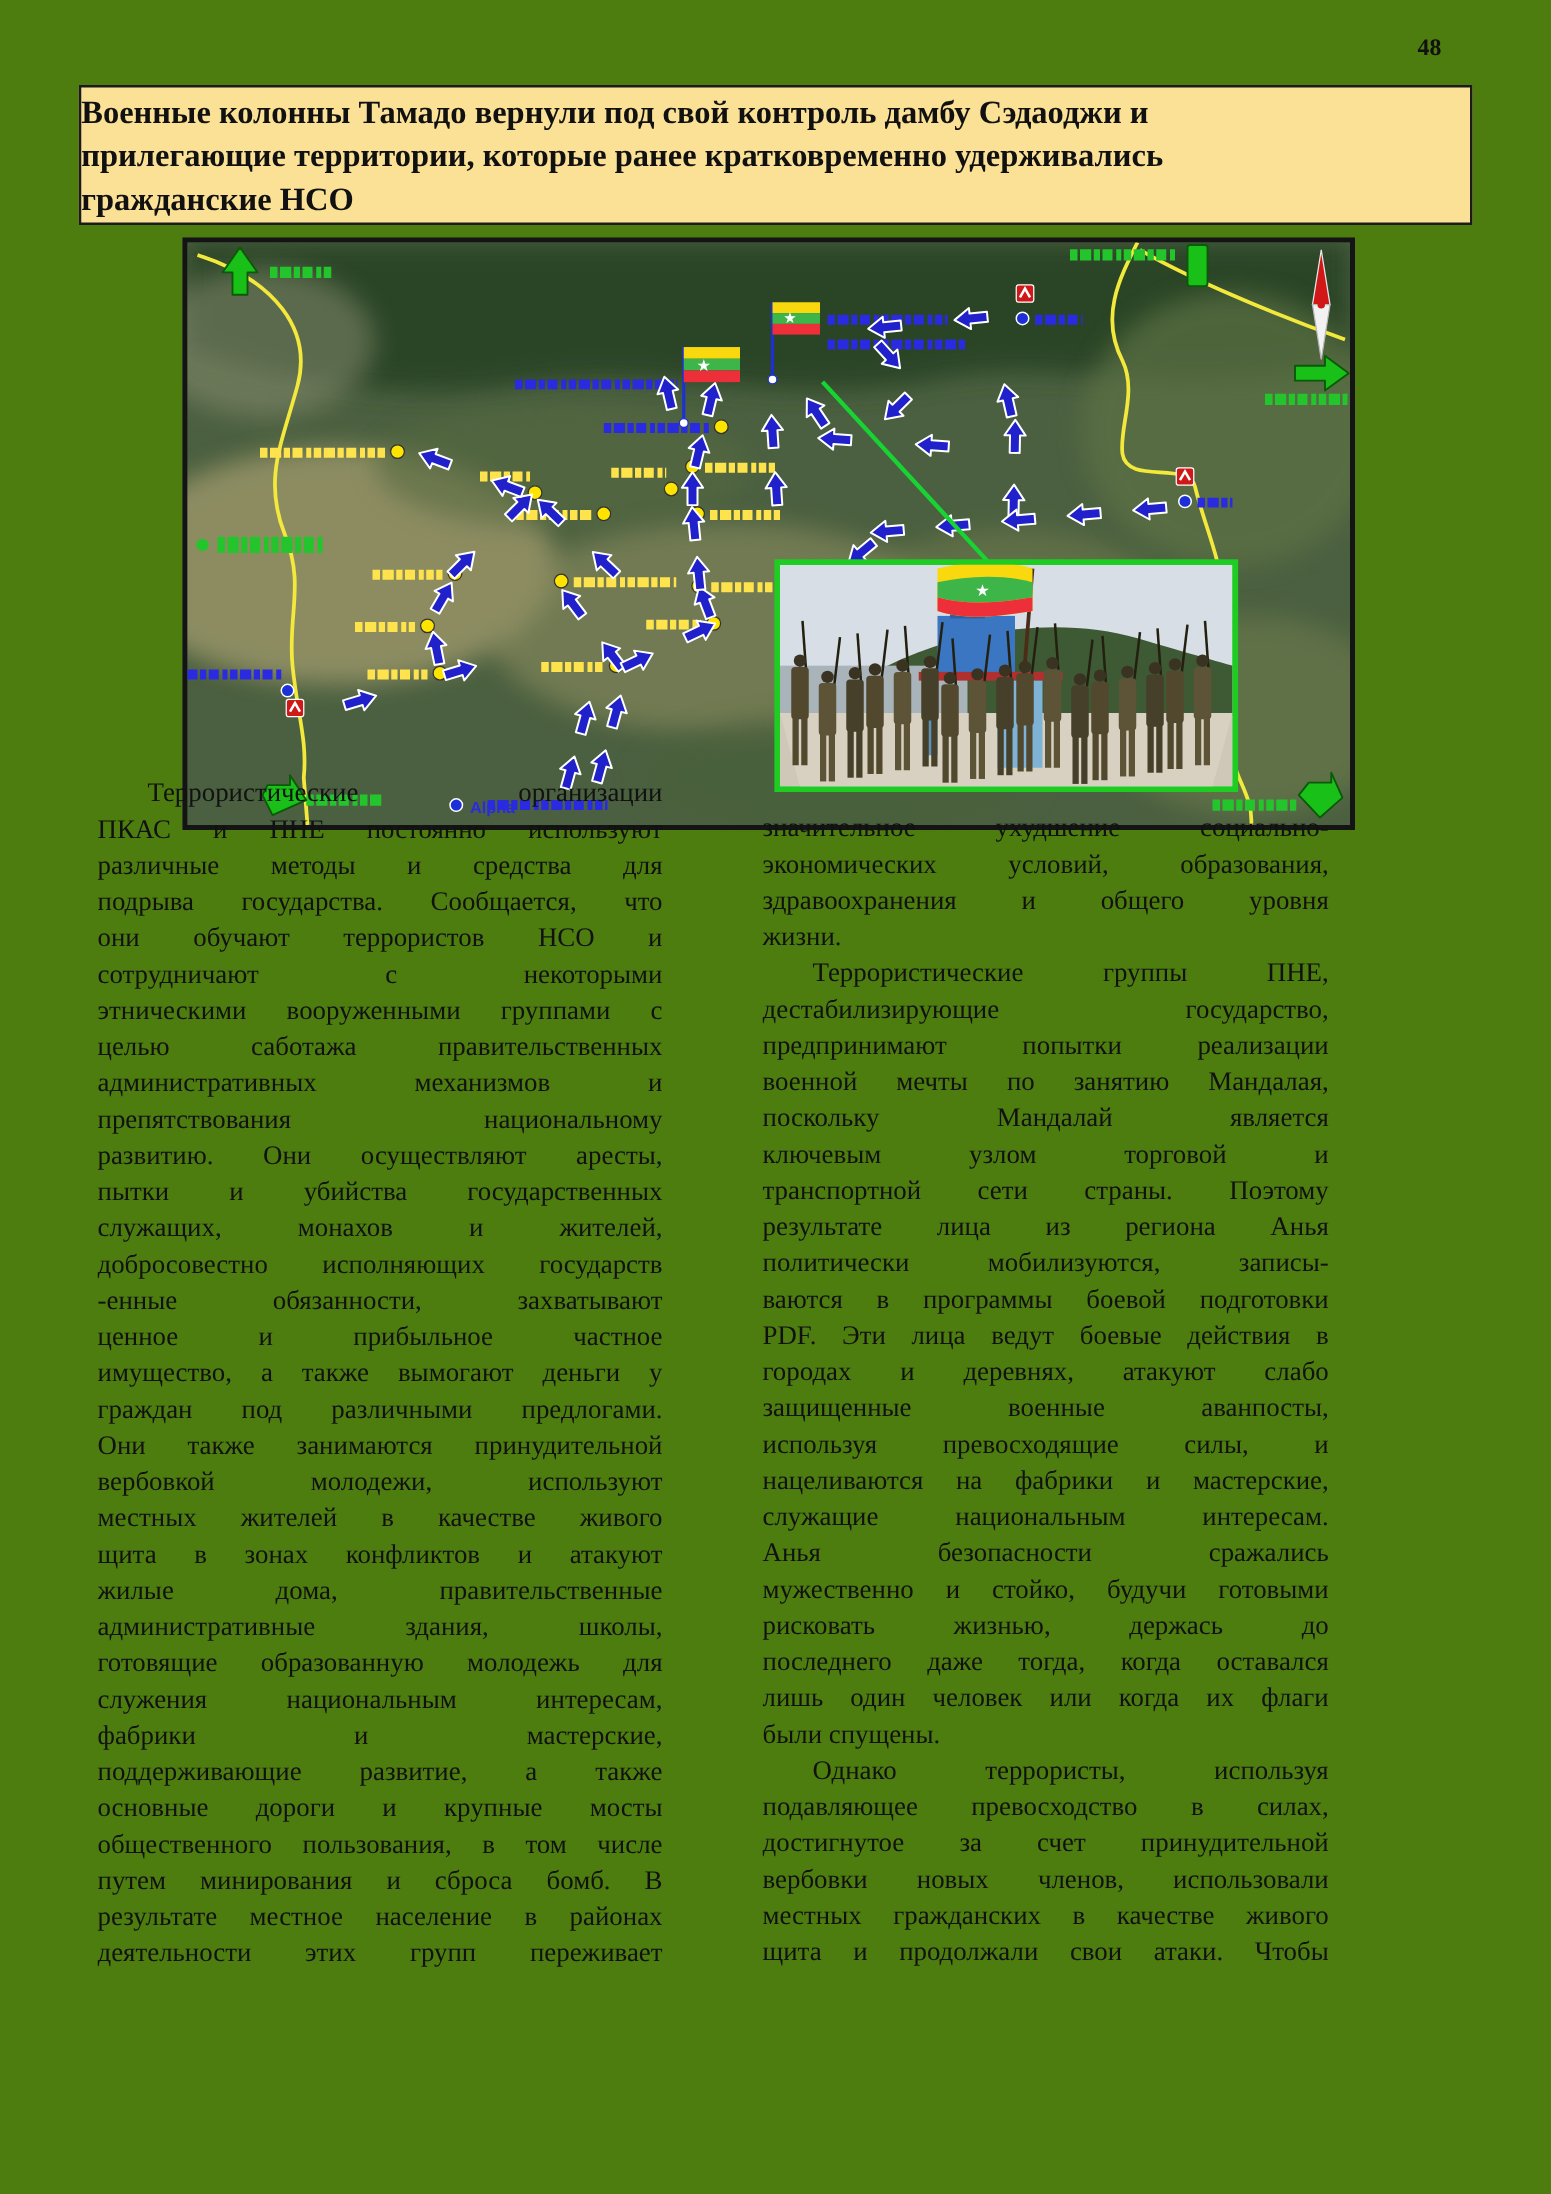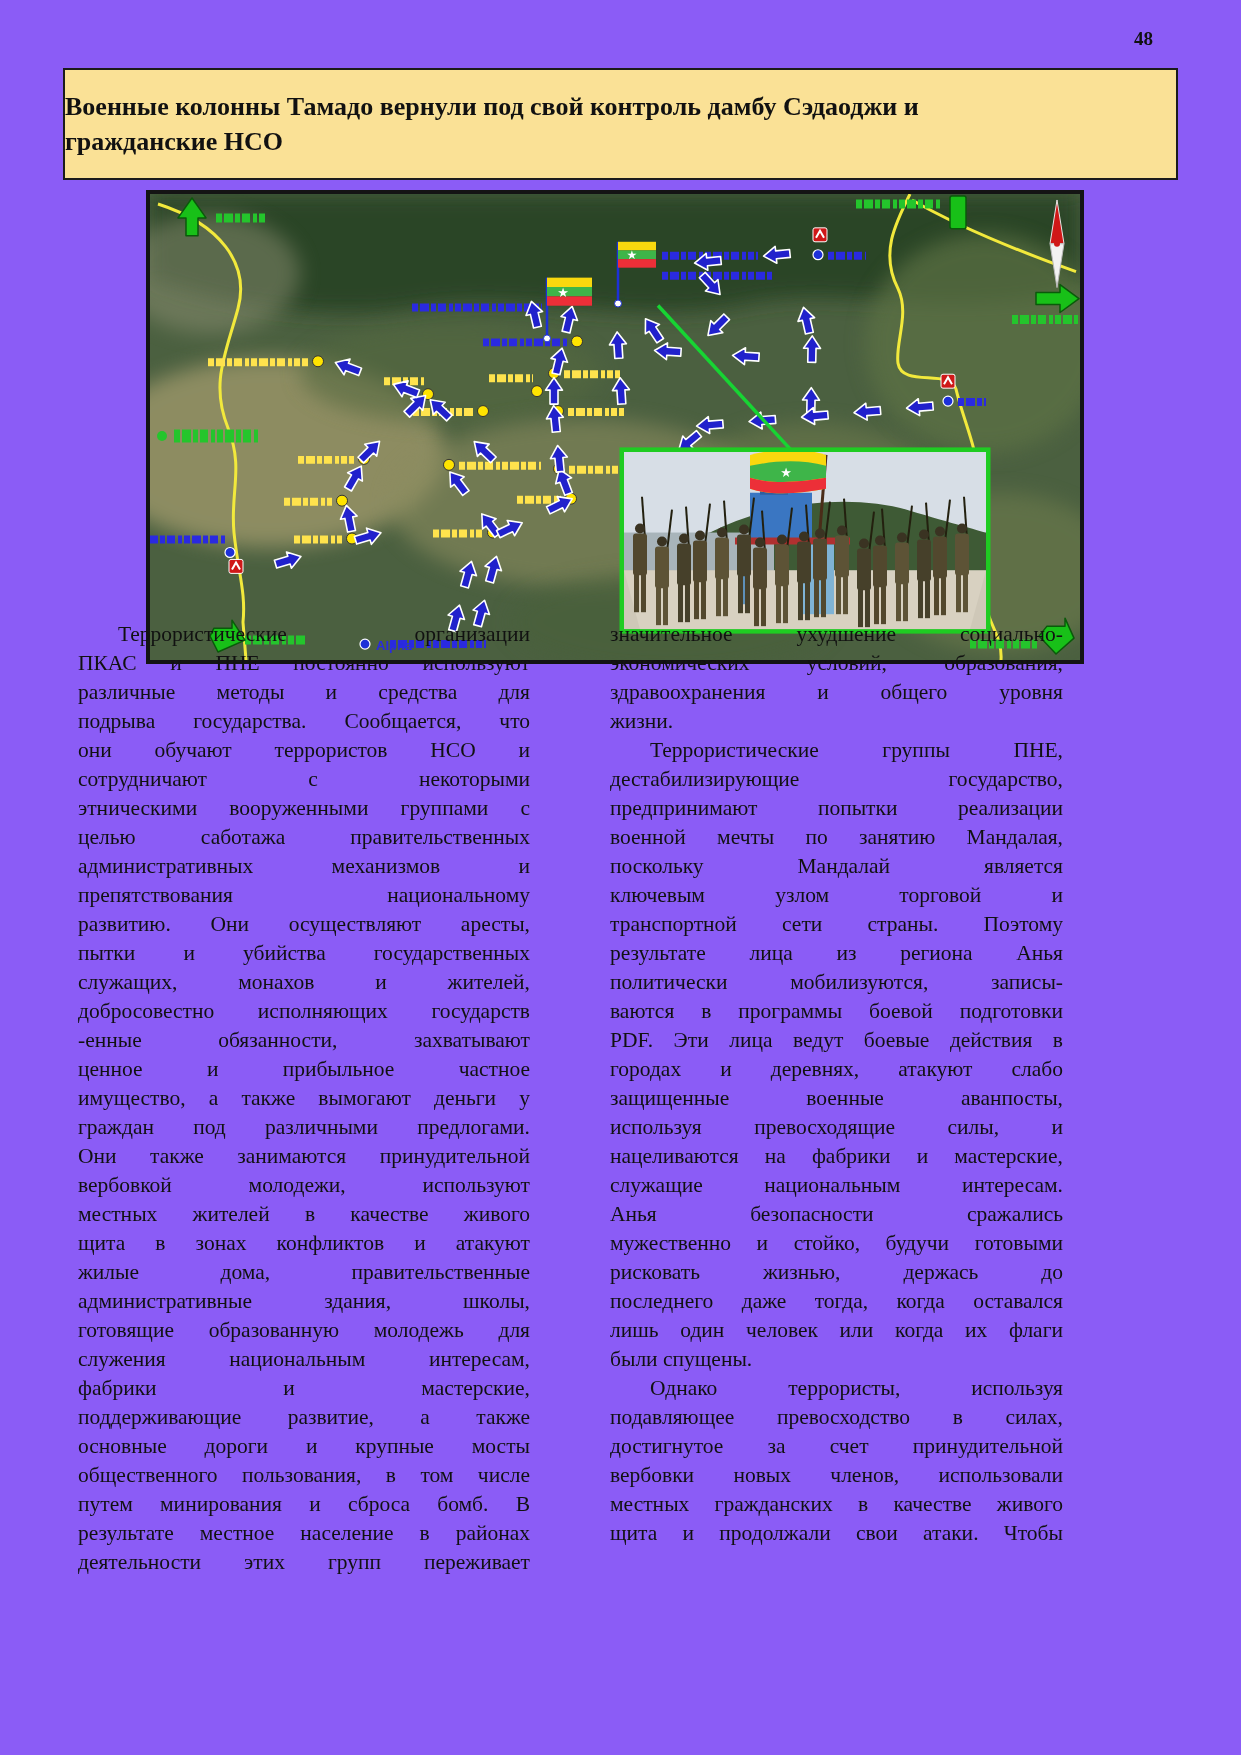--- a/index.html
+++ b/index.html
@@ -1,41 +1,42 @@
 <!DOCTYPE html>
 <html><head>
 <meta charset="utf-8">
 <style>
   html,body{margin:0;padding:0;background:#9a9a9a;}
-  .page{position:relative;width:1241px;height:1755px;margin:0 auto;background:#8b5cf6;
+  .page{position:relative;width:1241px;height:1755px;margin:0 auto;background:#4d7c0f;
         font-family:"Liberation Serif","DejaVu Serif",serif;color:#111;overflow:hidden;}
   .page-number{position:absolute;top:28px;right:88px;font-weight:bold;font-size:19px;}
   .headline-box{position:absolute;left:63px;top:68px;width:1115px;height:112px;box-sizing:border-box;
         border:2px solid #1b1b1b;background:#fae196;display:flex;flex-direction:column;
         justify-content:center;align-items:flex-start;text-align:center;}
   .headline-box .hl{font-weight:bold;font-size:26px;line-height:35px;white-space:nowrap;}
   .map-figure{position:absolute;left:146px;top:190px;width:938px;height:474px;box-sizing:border-box;
         border:4px solid #141414;background:#4b6040;}
   .map-figure svg{display:block;width:100%;height:100%;}
   .col{position:absolute;top:620px;width:452px;}
-  .col.right{width:453px;}
+  .col.right{width:453px;margin-top:28px;}
   .col .line{height:29px;line-height:29px;font-size:21.5px;overflow:hidden;white-space:normal;
         text-align:justify;text-align-last:justify;}
   .col .line.end{text-align-last:left;}
   .col .line.ind{text-indent:40px;}
 </style>
 </head>
 <body>
 
 <div class="page">
 
   <div class="page-number">48</div>
 
   <div class="headline-box">
     <div class="hl">Военные колонны Тамадо вернули под свой контроль дамбу Сэдаоджи и</div>
+    <div class="hl">прилегающие территории, которые ранее кратковременно удерживались</div>
     <div class="hl">гражданские НСО</div>
   </div>
 
   <div class="map-figure">
     <svg viewBox="0 0 930 468" preserveAspectRatio="none">
       <defs>
         <filter id="soft" x="-40%" y="-40%" width="180%" height="180%">
             <feGaussianBlur stdDeviation="10"></feGaussianBlur>
           </filter>
         <path id="arrowg" d="M-13,-4 H1 V-8.5 L13.5,0 L1,8.5 V4 H-13 Z" fill="#2121cc" stroke="#ffffff" stroke-width="1.6" stroke-linejoin="round"></path>

